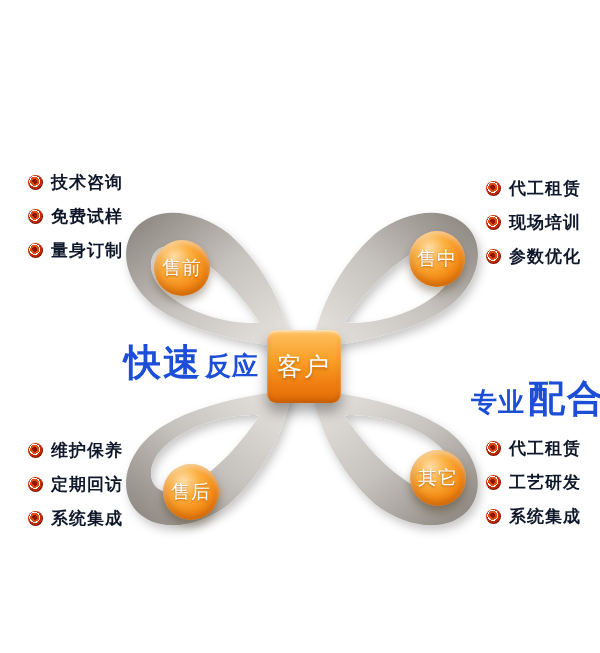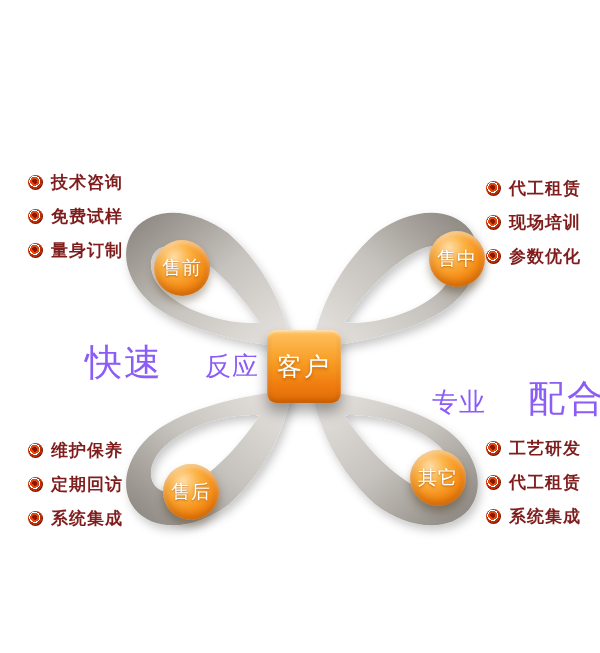--- a/index.html
+++ b/index.html
@@ -41,42 +41,42 @@
   }
   .center-box-label {
     color: #ffffff; font-size: 25px; font-weight: normal; letter-spacing: 2px;
     text-shadow: 0 2px 3px rgba(120,50,0,0.45);
   }
 
   
   .phrase {
     position: absolute; top: 338px;
     display: flex; align-items: baseline;
-    color: #8b5cf6; font-weight: normal; white-space: nowrap; gap: 39px;
+    color: #1d4ed8; font-weight: bold; white-space: nowrap;
   }
   .phrase-left  { left: 0;     width: 262px; justify-content: flex-end; }
   .phrase-right { left: 352px; width: 254px; justify-content: flex-end; margin-top: 36px; }
   .phrase .big   { font-size: 37px; letter-spacing: 2px; }
   .phrase .small { font-size: 26px; letter-spacing: 1px; margin: 0 3px; }
 
   
   .svc-list { position: absolute; }
   .svc-list.tl { left: 28px;  top: 172px; }
   .svc-list.tr { left: 486px; top: 178px; }
   .svc-list.bl { left: 28px;  top: 440px; }
   .svc-list.br { left: 486px; top: 438px; }
   .svc-item { display: flex; align-items: center; margin-bottom: 13px; line-height: 21px; }
   .bullet {
     width: 15px; height: 15px; border-radius: 50%;
     margin-right: 8px; flex: 0 0 auto;
     background: radial-gradient(circle at 45% 42%,
       #8c1800 0 2.5px, #e04a10 2.5px 4.5px, #ffffff 4.5px 5.5px,
       #c22b00 5.5px 7.5px, #7a1400 7.5px);
   }
-  .svc-label { font-size: 17px; font-weight: bold; color: #7f1d1d; letter-spacing: 1px; }
+  .svc-label { font-size: 17px; font-weight: bold; color: #0f172a; letter-spacing: 1px; }
 </style>
 </head>
 <body>
 
 <div class="stage">
 
   <svg class="ribbons" viewBox="0 0 600 653" width="600" height="653" aria-hidden="true">
     <defs>
       <linearGradient id="ribbonGrad" x1="0" y1="1" x2="1" y2="0">
         <stop offset="0" stop-color="#e9e6e3"></stop>
@@ -136,36 +136,36 @@
     </div>
     <div class="svc-item">
       <span class="bullet"></span>
       <span class="svc-label">系统集成</span>
     </div>
   </div>
 
   <div class="svc-list br">
     <div class="svc-item">
       <span class="bullet"></span>
-      <span class="svc-label">工艺研发</span>
+      <span class="svc-label">代工租赁</span>
     </div>
     <div class="svc-item">
       <span class="bullet"></span>
-      <span class="svc-label">代工租赁</span>
+      <span class="svc-label">工艺研发</span>
     </div>
     <div class="svc-item">
       <span class="bullet"></span>
       <span class="svc-label">系统集成</span>
     </div>
   </div>
 
   <div class="ball" style="left:154px; top:240px;">
     <span class="ball-label">售前</span>
   </div>
-  <div class="ball" style="left:409px; top:231px;margin-left:20px;">
+  <div class="ball" style="left:409px; top:231px;">
     <span class="ball-label">售中</span>
   </div>
   <div class="ball" style="left:163px; top:464px;">
     <span class="ball-label">售后</span>
   </div>
   <div class="ball" style="left:410px; top:450px;">
     <span class="ball-label">其它</span>
   </div>
 
   <div class="phrase phrase-left">

